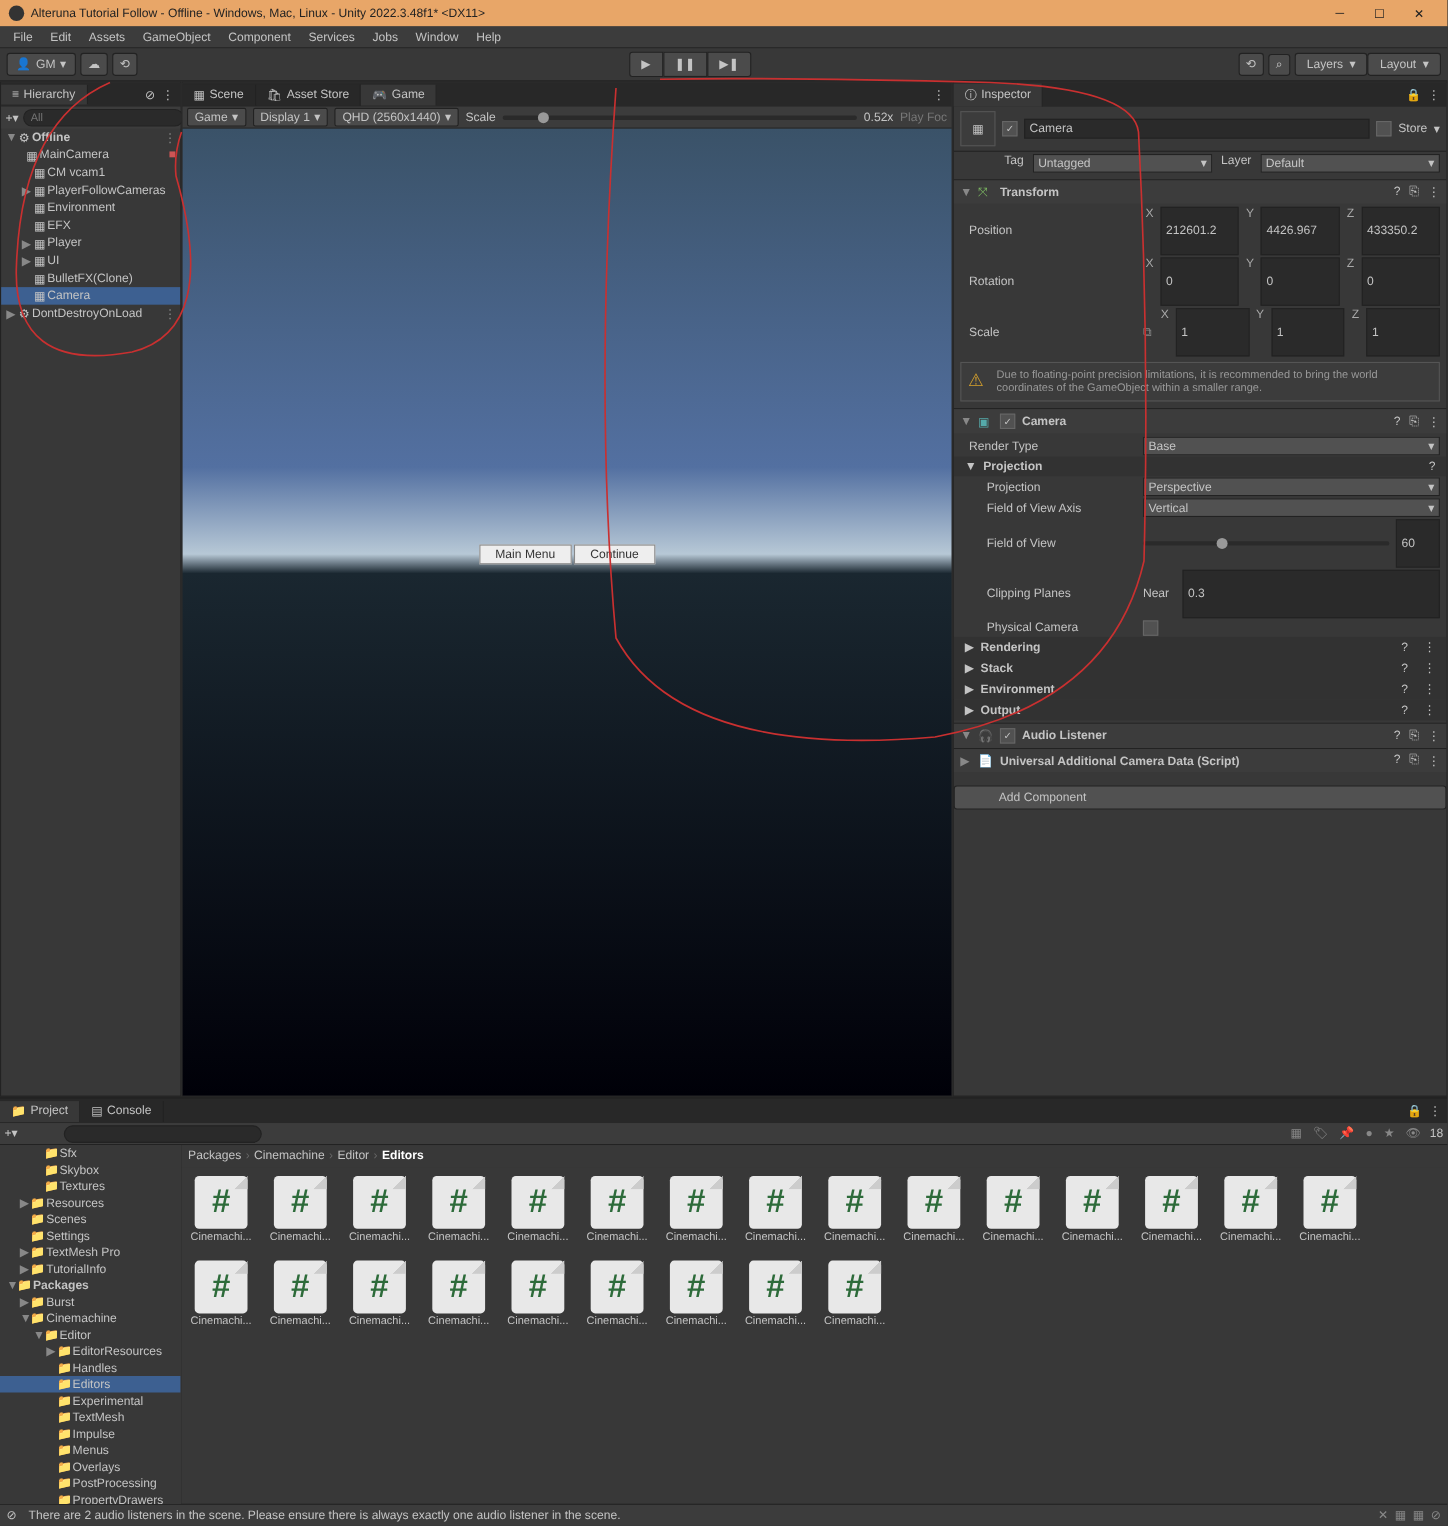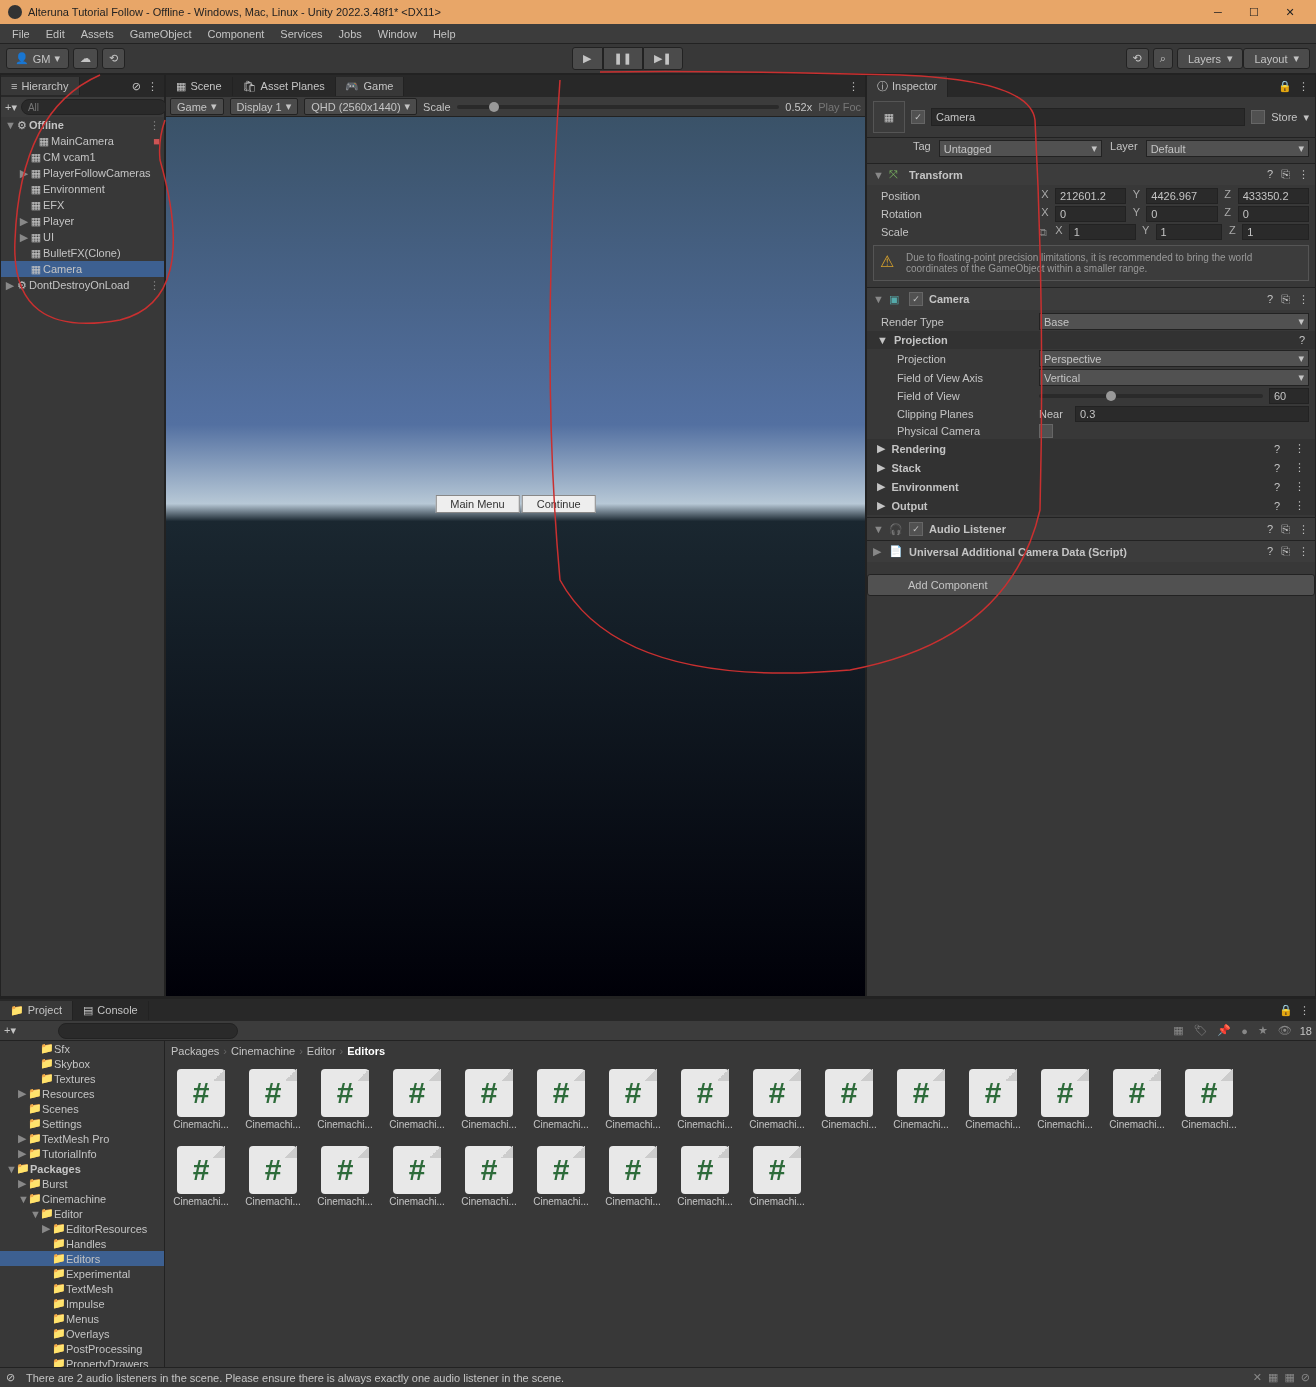--- a/index.html
+++ b/index.html
@@ -52,21 +52,21 @@
 .comp-h .ar{width:10px;color:#888}
 .comp-h .cic{width:14px}
 .comp-h .title{font-weight:bold;flex:1}
 .comp-h .ric{display:flex;gap:8px;color:#888}
 .comp-body{padding:2px 0}
 .prow{display:flex;align-items:center;padding:1px 6px;gap:6px}
 .plabel{width:160px;padding-left:8px}
 .plabel.sub{padding-left:24px}
 .pxyz{display:flex;flex:1;gap:4px}
 .axislbl{width:12px;text-align:center;color:#aaa}
-.pfield{flex:1;background:#2a2a2a;border:1px solid #222;padding:1px 4px;min-width:0}
+.pfield{flex:1;background:#2a2a2a;border:1px solid #222;padding:15px 4px;min-width:0}
 .pdrop{flex:1;background:#515151;border:1px solid #222;padding:1px 4px;display:flex;align-items:center;justify-content:space-between}
 .warn{display:flex;gap:8px;background:#3c3c3c;padding:6px;margin:4px 6px;border:1px solid #555}
 .warn .wic{width:18px;color:#d6a12d;font-size:16px}
 .warn .wtxt{flex:1;font-size:10px;color:#999}
 .sub-h{background:#323232;padding:3px 10px;display:flex;align-items:center;gap:6px}
 .slider{flex:1;height:4px;background:#2a2a2a;position:relative;border-radius:2px}
 .slider .knob{position:absolute;width:10px;height:10px;background:#999;border-radius:50%;top:-3px}
 .addcomp{display:block;margin:12px auto;background:#515151;border:1px solid #222;padding:4px 40px;border-radius:3px}
 .bottom{height:370px;display:flex;flex-direction:column;border-top:2px solid #222}
 .bot-main{flex:1;display:flex;min-height:0}
@@ -172,21 +172,21 @@
       <span>+▾</span>
       <input class="search" placeholder="All" style="">
     </div>
     <div class="tree" id="htree">
         <div class="trow" style="padding-left: 4px;">
           <span class="ar">▼</span>
           <span class="ic">⚙</span>
           <span style="font-weight:bold">Offline</span>
           <span style="margin-left:auto;padding-right:4px;color:#888">⋮</span>
         </div>
-        <div class="trow" style="padding-left: 26px;">
+        <div class="trow" style="padding-left: 11px;">
           <span class="ar"></span>
           <span class="ic">▦</span>
           <span style="">MainCamera</span>
           <span style="margin-left:auto;color:#c55;padding-right:4px">■</span>
         </div>
         <div class="trow" style="padding-left: 18px;">
           <span class="ar"></span>
           <span class="ic">▦</span>
           <span style="">CM vcam1</span>
         </div>
@@ -235,21 +235,21 @@
   </div>
 
   <div class="panel center">
     <div class="tabrow">
       <div class="tab inactive">
           <span>▦</span>
           <span>Scene</span>
         </div>
       <div class="tab inactive">
           <span>🛍</span>
-          <span>Asset Planes</span>
+          <span>Asset Store</span>
         </div>
       <div class="tab">
           <span>🎮</span>
           <span>Game</span>
         </div>
       <div class="tabicons">
           <span>⋮</span>
         </div>
     </div>
     <div class="game-tools">

